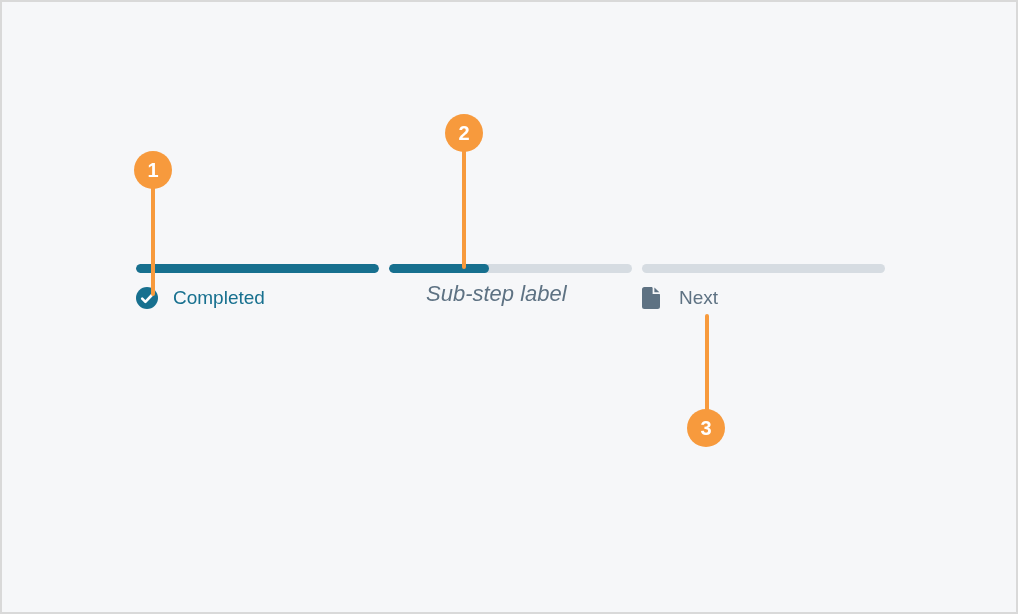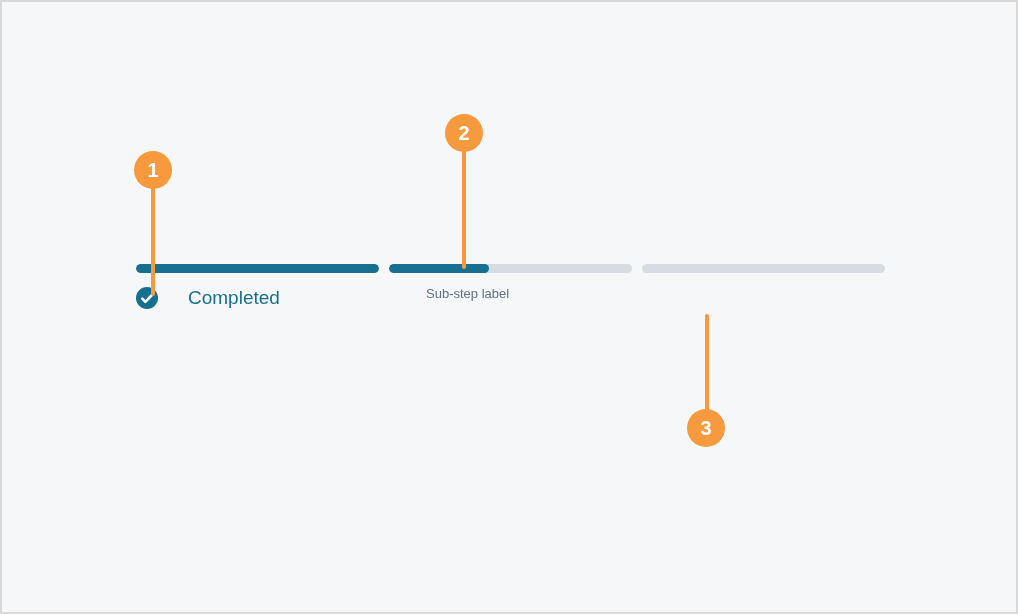--- a/index.html
+++ b/index.html
@@ -32,29 +32,30 @@
   .label-row{
     margin-top:13px;
     display:flex;align-items:center;
     height:23px;
   }
   .icon-slot{
     width:24px;display:flex;justify-content:flex-start;align-items:center;
     flex:0 0 24px;
   }
   .step-label{
-    margin-left:28px;
+    margin-left:13px;
     font-size:19px;line-height:23px;
   }
   .teal-text{color:var(--step-active,#17708f);}
   .slate-text{color:var(--step-upcoming-text,#5e7283);}
   .sub-label{
     margin-left:37px;margin-top:9px;
-    font-size:13px;line-height:23px;
+    font-size:22px;line-height:23px;
     color:var(--step-upcoming-text,#5e7283);
+    font-style:italic;
   }
   .icon-slot svg{display:block;}
 
   
   .callout-circle{
     position:absolute;width:38px;height:38px;border-radius:50%;
     background:var(--callout-orange,#f79a3d);
     color:#fff;font-size:20px;font-weight:bold;
     display:flex;align-items:center;justify-content:center;
     z-index:3;
@@ -97,20 +98,30 @@
       <div class="bar">
         <div class="bar-fill" style="width: 41%;"></div>
       </div>
       <div class="sub-label">Sub-step label</div>
     </div>
 
     <div class="step">
       <div class="bar">
         <div class="bar-fill" style="width: 0%;"></div>
       </div>
+      <div class="label-row">
+        <span class="icon-slot">
+          <svg width="18" height="22" viewBox="0 0 18 22">
+            <path d="M2.5 0 H10 L18 7.5 V19.5 A2.5 2.5 0 0 1 15.5 22 H2.5 A2.5 2.5 0 0 1 0 19.5 V2.5 A2.5 2.5 0 0 1 2.5 0 Z" fill="#5e7283"></path>
+            <path d="M10.6 -0.6 L18.6 6.9 L10.6 6.9 Z" fill="#f6f7f9"></path>
+            <path d="M12.4 0.6 L17.4 5.3 L12.4 5.3 Z" fill="#5e7283"></path>
+          </svg>
+        </span>
+        <span class="step-label slate-text">Next</span>
+      </div>
     </div>
 
   </div>
 
   <div class="callout-line c1-line"></div>
   <div class="callout-circle c1-circle">1</div>
 
   <div class="callout-line c2-line"></div>
   <div class="callout-circle c2-circle">2</div>
 

